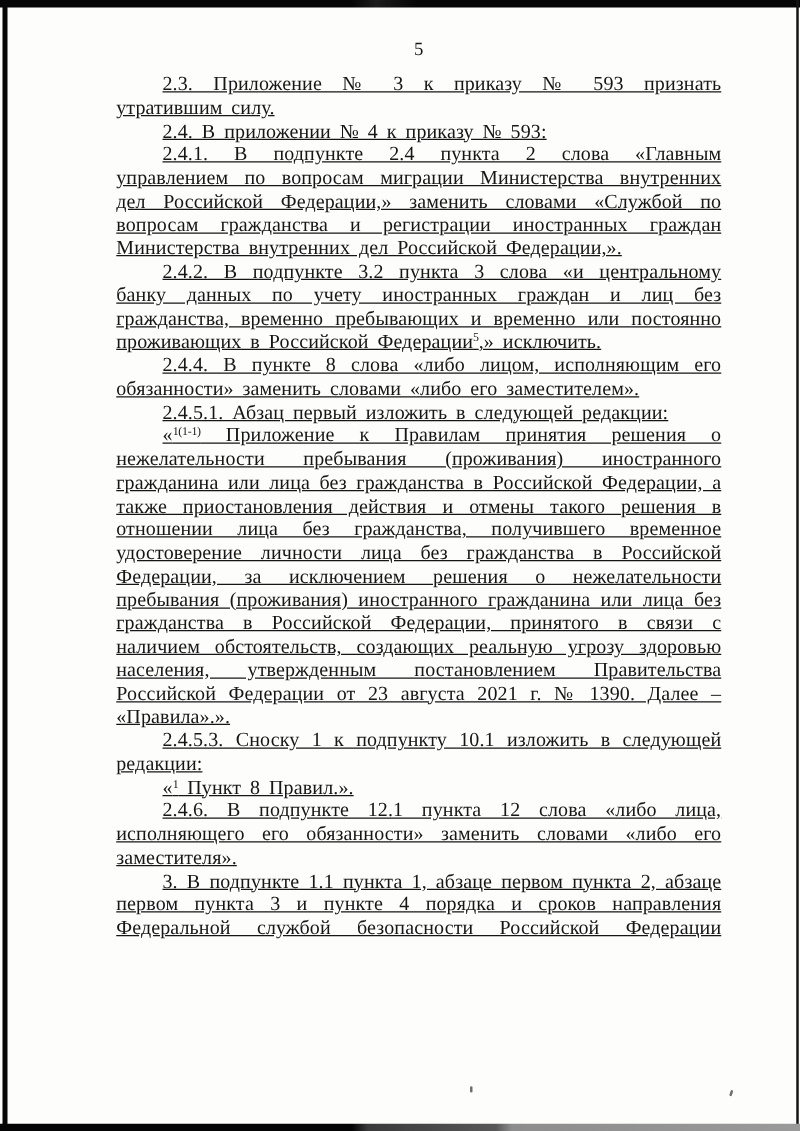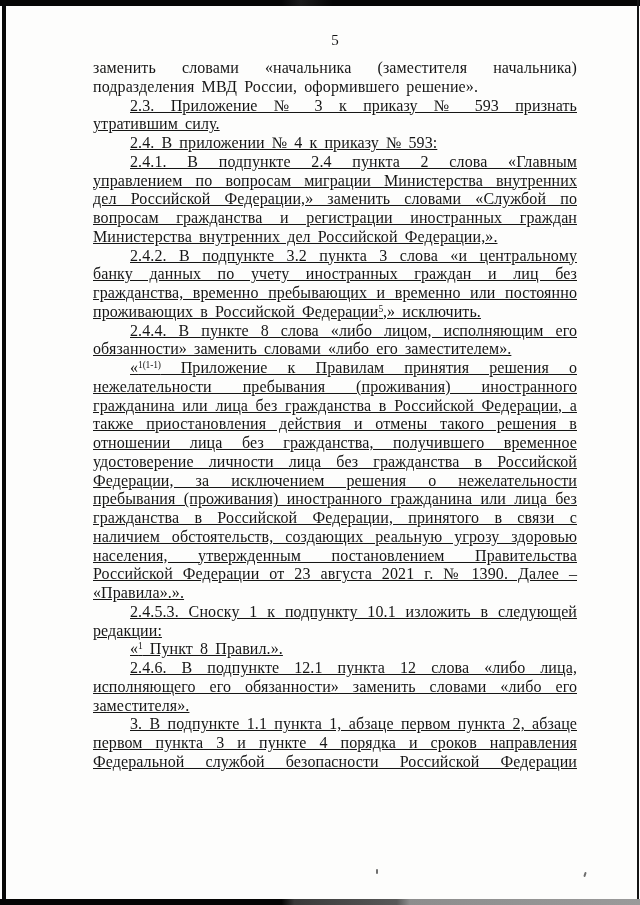--- a/index.html
+++ b/index.html
@@ -76,25 +76,25 @@
   <div class="edge-top"></div>
   <div class="edge-left"></div>
   <div class="edge-right"></div>
   <div class="edge-bottom"></div>
   <div class="speck speck-1"></div>
   <div class="speck speck-2"></div>
 
   <div class="page-number">5</div>
 
   <div class="doc-body">
-      <p class="para"><span>заменить словами «начальника (заместителя начальника) подразделения МВД России, оформившего решение».</span></p>
       <p class="para indent"><span>2.3. Приложение № 3 к приказу № 593 признать утратившим силу.</span></p>
       <p class="para indent"><span>2.4. В приложении № 4 к приказу № 593:</span></p>
       <p class="para indent"><span>2.4.1. В подпункте 2.4 пункта 2 слова «Главным управлением по вопросам миграции Министерства внутренних дел Российской Федерации,» заменить словами «Службой по вопросам гражданства и регистрации иностранных граждан Министерства внутренних дел Российской Федерации,».</span></p>
       <p class="para indent"><span>2.4.2. В подпункте 3.2 пункта 3 слова «и центральному банку данных по учету иностранных граждан и лиц без гражданства, временно пребывающих и временно или постоянно проживающих в Российской Федерации</span><sup>5</sup><span>,» исключить.</span></p>
       <p class="para indent"><span>2.4.4. В пункте 8 слова «либо лицом, исполняющим его обязанности» заменить словами «либо его заместителем».</span></p>
+      <p class="para indent"><span>2.4.5.1. Абзац первый изложить в следующей редакции:</span></p>
       <p class="para indent"><span>«</span><sup>1(1-1)</sup><span> Приложение к Правилам принятия решения о нежелательности пребывания (проживания) иностранного гражданина или лица без гражданства в Российской Федерации, а также приостановления действия и отмены такого решения в отношении лица без гражданства, получившего временное удостоверение личности лица без гражданства в Российской Федерации, за исключением решения о нежелательности пребывания (проживания) иностранного гражданина или лица без гражданства в Российской Федерации, принятого в связи с наличием обстоятельств, создающих реальную угрозу здоровью населения, утвержденным постановлением Правительства Российской Федерации от 23 августа 2021 г. № 1390. Далее – «Правила».».</span></p>
       <p class="para indent"><span>2.4.5.3. Сноску 1 к подпункту 10.1 изложить в следующей редакции:</span></p>
       <p class="para indent"><span>«</span><sup>1</sup><span> Пункт 8 Правил.».</span></p>
       <p class="para indent"><span>2.4.6. В подпункте 12.1 пункта 12 слова «либо лица, исполняющего его обязанности» заменить словами «либо его заместителя».</span></p>
       <p class="para indent justify-last"><span>3. В подпункте 1.1 пункта 1, абзаце первом пункта 2, абзаце первом пункта 3 и пункте 4 порядка и сроков направления Федеральной службой безопасности Российской Федерации</span></p>
     </div>
 </div>
 
 </body></html>

